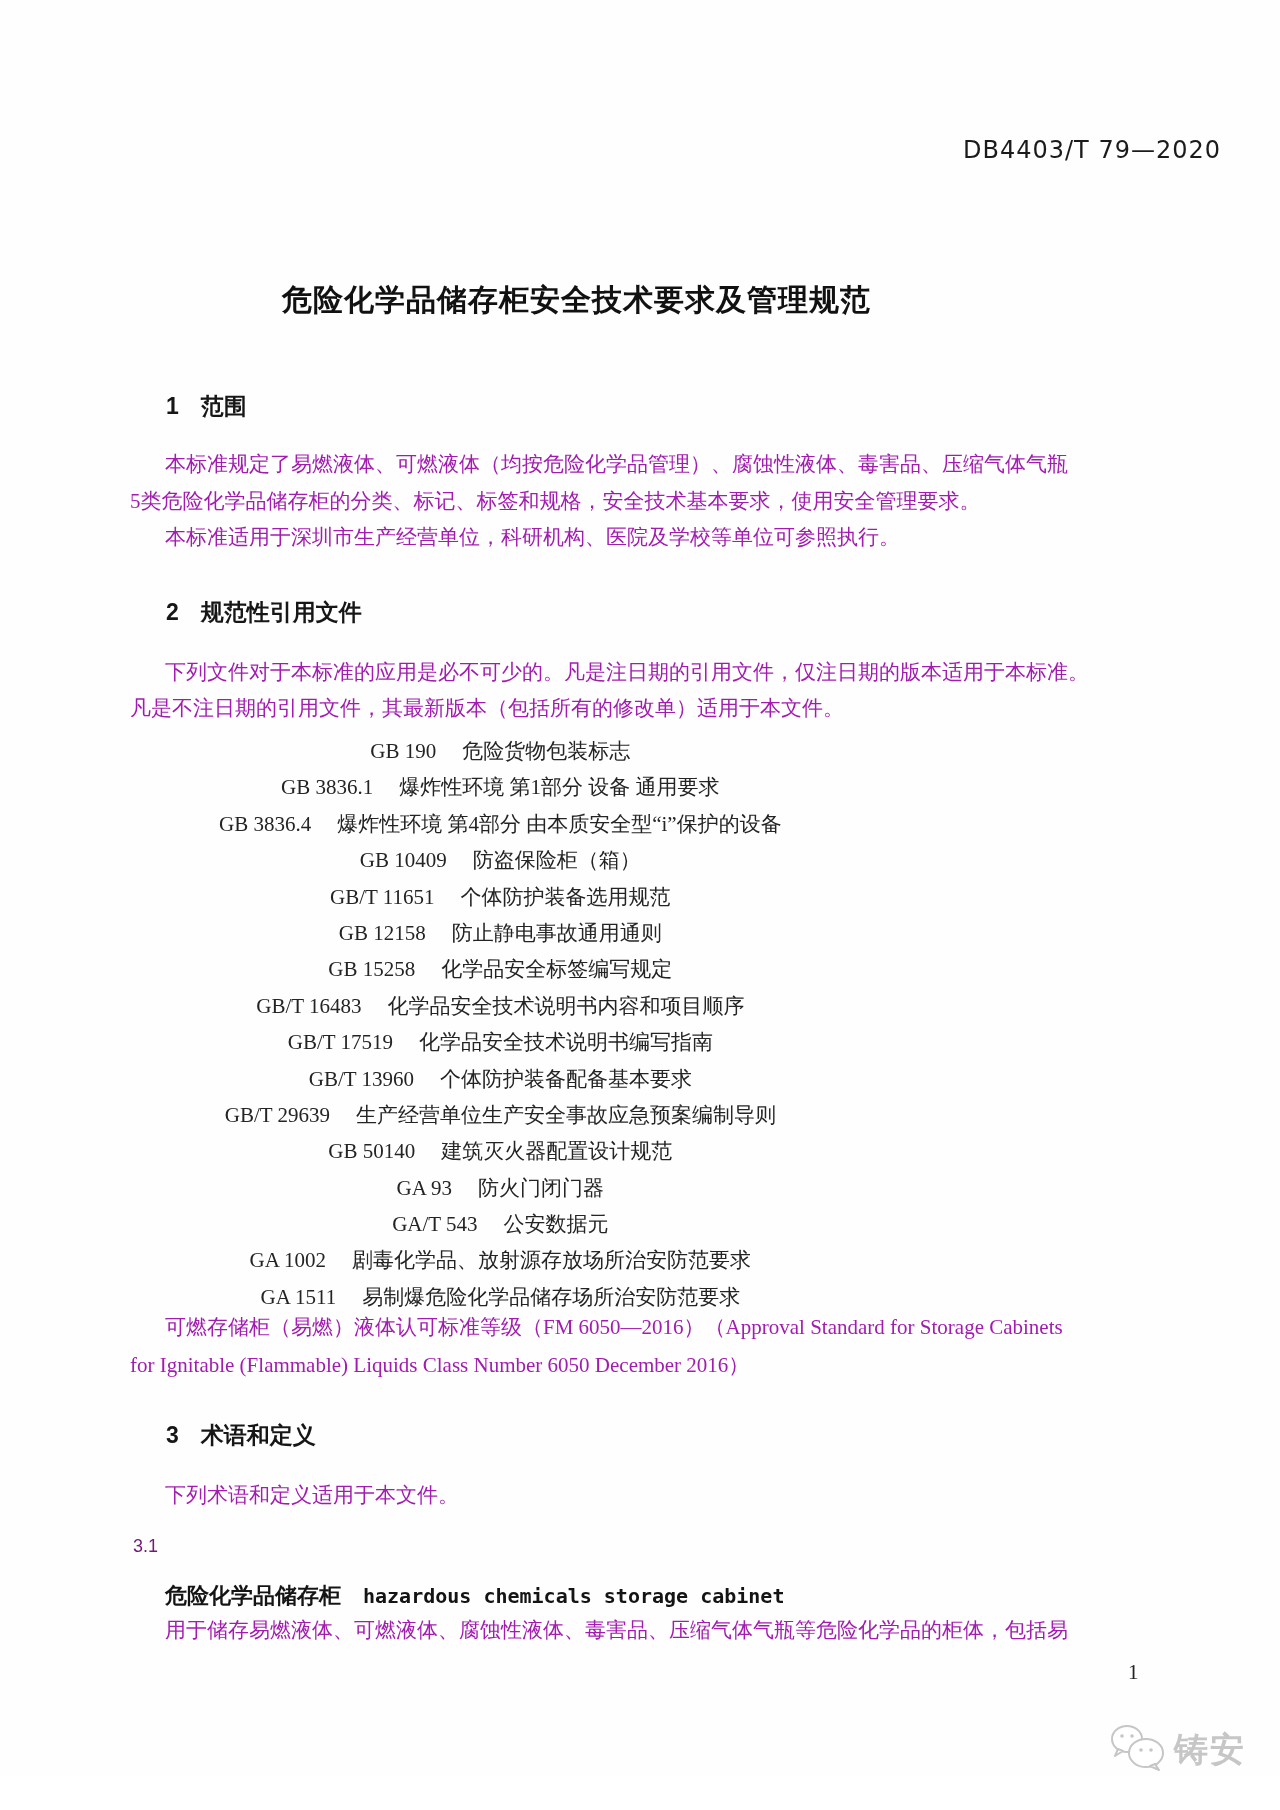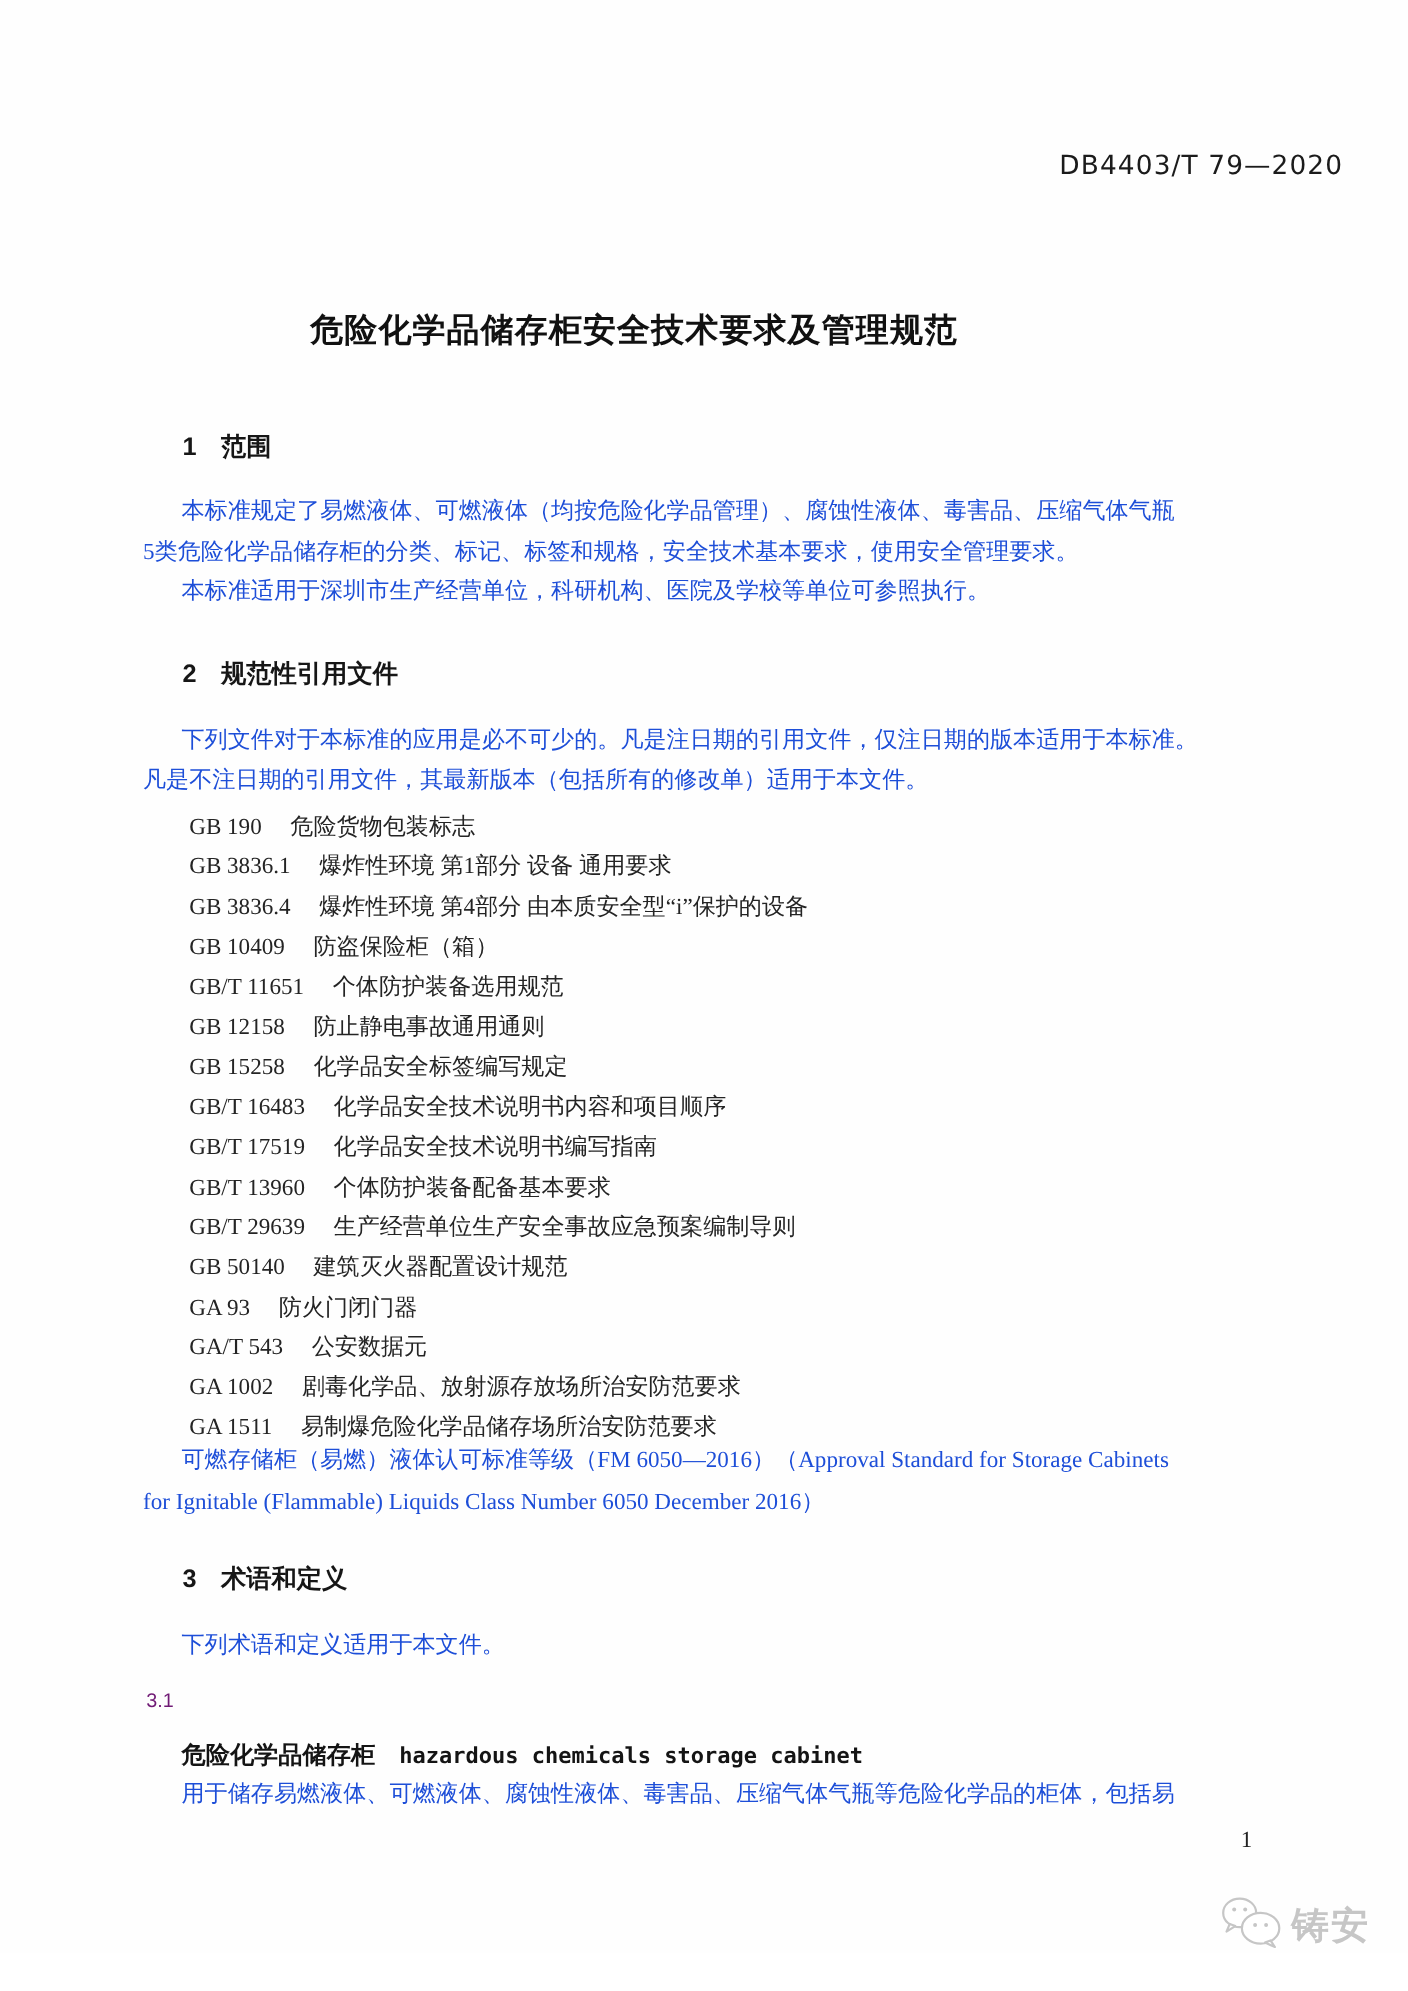--- a/index.html
+++ b/index.html
@@ -4,23 +4,24 @@
 <style>
   html, body { margin: 0; padding: 0; background: #ffffff; }
   .page {
     position: relative;
     width: 1280px;
     height: 1776px;
     background: #fefefe;
     overflow: hidden;
     font-family: "Liberation Serif", serif;
     color: #212121;
+    text-align: center;
   }
   .abs { position: absolute; white-space: nowrap; }
-  .body-text { font-size: 21px; line-height: 26px; color: #1d4ed8; }
+  .body-text { font-size: 21px; line-height: 26px; color: #a21caf; }
   .header-code {
     font-family: "DejaVu Sans", sans-serif;
     font-size: 24px;
     color: #1b1b1b;
     letter-spacing: 1px;
   }
   .doc-title {
     font-family: "Liberation Sans", sans-serif;
     font-weight: 700;
     font-size: 30px;
@@ -30,21 +31,21 @@
   .h {
     font-family: "Liberation Sans", sans-serif;
     font-weight: 700;
     font-size: 23px;
     color: #161616;
     margin-left: 36px;
   }
   .h .num { margin-right: 22px; }
   .ref-list { position: absolute; top: 733px; left: 172px; }
   .ref-row { height: 36.4px; line-height: 36.4px; font-size: 21px; color: #242424; }
-  .ref-code { margin-right: 26px; }
+  .ref-code { margin-right: 26px; margin-left: 47px; }
   .clause-num {
     font-family: "Liberation Sans", sans-serif;
     font-size: 18px;
     color: #701a75;
   }
   .term-zh {
     font-family: "Liberation Sans", sans-serif;
     font-weight: 700;
     font-size: 22px;
     color: #141414;

